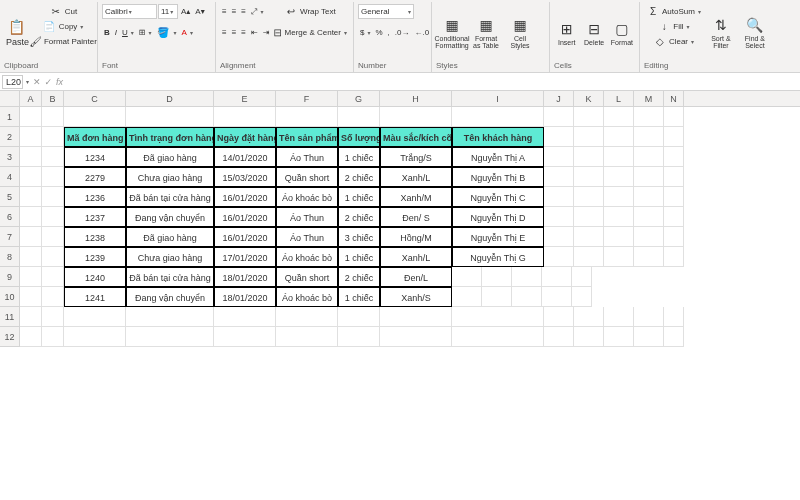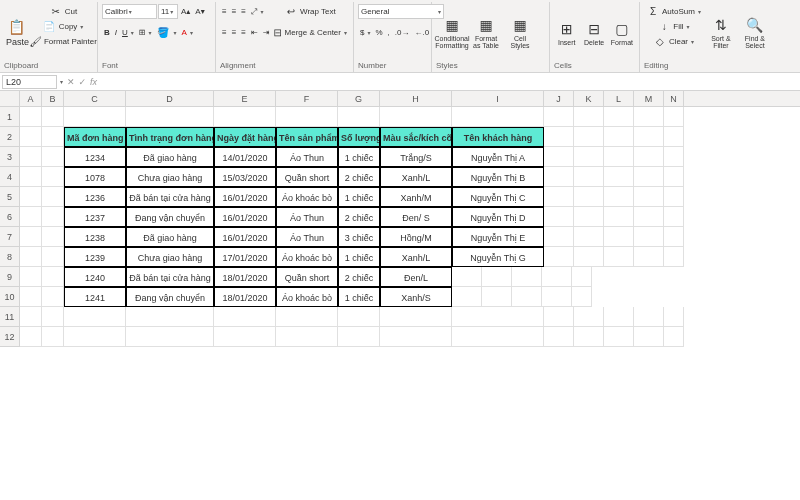--- a/index.html
+++ b/index.html
@@ -18,21 +18,21 @@
 .row { display: flex; gap: 1px; align-items: center; }
 .icon { width: 14px; height: 14px; display: inline-flex; align-items: center; justify-content: center; font-size: 10px; }
 .icon-big { width: 20px; height: 20px; font-size: 14px; }
 .dd { font-size: 6px; color: #666; margin-left: 1px; }
 
 .font-sel { border: 1px solid #ccc; background: #fff; padding: 0 2px; height: 15px; font-size: 8px; display: flex; align-items: center; }
 .font-name { width: 55px; }
 .font-size { width: 20px; }
 
 .namebox-row { display: flex; align-items: center; border-bottom: 1px solid #d4d4d4; background: #fff; height: 18px; }
-.namebox { border: 1px solid #ccc; width: 55px; padding: 1px 3px; margin: 1px 2px; font-size: 9px; }
+.namebox { border: 1px solid #ccc; width: 21px; padding: 1px 3px; margin: 1px 2px; font-size: 9px; }
 .fx-icons { display: flex; gap: 4px; padding: 0 4px; color: #999; }
 .fx-bar { flex: 1; }
 
 .grid-area { background: #fff; }
 .col-headers { display: flex; background: #f3f2f1; border-bottom: 1px solid #d4d4d4; height: 16px; }
 .ch { border-right: 1px solid #d4d4d4; text-align: center; font-size: 9px; color: #555; line-height: 16px; }
 .rowhead { width: 20px; background: #f3f2f1; border-right: 1px solid #d4d4d4; border-bottom: 1px solid #d4d4d4; text-align: center; font-size: 9px; color: #555; line-height: 20px; float: left; }
 .sheet-row { display: flex; height: 20px; }
 .cell { border-right: 1px solid #e0e0e0; border-bottom: 1px solid #e0e0e0; font-size: 9px; line-height: 20px; padding: 0 2px; text-align: center; overflow: hidden; white-space: nowrap; }
 
@@ -142,21 +142,21 @@
               <span>Merge &amp; Center</span>
               <span class="dd">▾</span>
             </div>
         </div>
       </div>
       <div class="group-label">Alignment</div>
     </div>
 
     <div class="group" style="width:78px">
       <div class="group-content col">
-        <div class="font-sel" style="width:86px">
+        <div class="font-sel" style="width:56px">
             <span>General</span>
             <span class="dd" style="margin-left:auto">▾</span>
           </div>
         <div class="row" style="margin-top:6px">
           <span class="btn btn-sm">$<span class="dd">▾</span></span>
           <span class="btn btn-sm">%</span>
           <span class="btn btn-sm">,</span>
           <span class="btn btn-sm">.0→</span>
           <span class="btn btn-sm">←.0</span>
         </div>
@@ -311,21 +311,21 @@
         <div class="cell wJ"></div>
         <div class="cell wK"></div>
         <div class="cell wL"></div>
         <div class="cell wM"></div>
         <div class="cell wN"></div>
       </div>
       <div class="sheet-row">
         <div class="rowhead">4</div>
         <div class="cell wA"></div>
         <div class="cell wB"></div>
-        <div class="cell wC data-cell">1078</div>
+        <div class="cell wC data-cell">2279</div>
         <div class="cell wD data-cell">Chưa giao hàng</div>
         <div class="cell wE data-cell">15/03/2020</div>
         <div class="cell wF data-cell">Quần short</div>
         <div class="cell wG data-cell">2 chiếc</div>
         <div class="cell wH data-cell">Xanh/L</div>
         <div class="cell wI data-cell">Nguyễn Thị B</div>
         <div class="cell wJ"></div>
         <div class="cell wK"></div>
         <div class="cell wL"></div>
         <div class="cell wM"></div>

